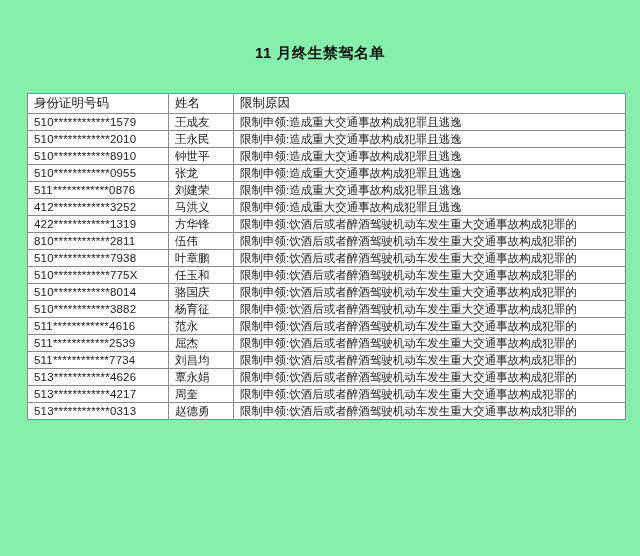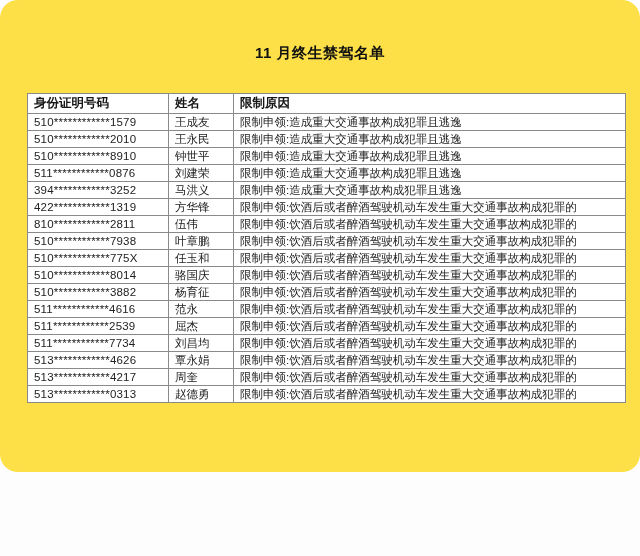--- a/index.html
+++ b/index.html
@@ -8,24 +8,23 @@
     width: 640px;
     height: 556px;
     background: #fdfdfd;
     font-family: "Liberation Sans", "DejaVu Sans", sans-serif;
     color: #1d1d1d;
     -webkit-font-smoothing: antialiased;
   }
   .page {
     position: relative;
     width: 640px;
-    height: 472px;
+    height: 556px;
     overflow: hidden;
-    background: #fde047;
-    border-radius: 18px;
+    background: #86efac;
   }
   .doc-title {
     position: absolute;
     top: 44px;
     left: 0;
     width: 100%;
     text-align: center;
     font-size: 15px;
     font-weight: 700;
     letter-spacing: 0.5px;
@@ -45,21 +44,21 @@
     border: 1px solid #8a8a8a;
     padding: 0 6px;
     overflow: hidden;
     white-space: nowrap;
     text-align: left;
     vertical-align: middle;
   }
   table.ban-table th {
     height: 19px;
     font-size: 12.5px;
-    font-weight: 700;
+    font-weight: 400;
     line-height: 19px;
     color: #161616;
     margin-top: 45px;
   }
   table.ban-table td {
     height: 16px;
     font-size: 11.5px;
     line-height: 16px;
     font-weight: 400;
     color: #222;
@@ -96,26 +95,31 @@
       <td class="cell-id">510************2010</td>
       <td class="cell-name">王永民</td>
       <td class="cell-reason">限制申领:造成重大交通事故构成犯罪且逃逸</td>
     </tr>
         <tr>
       <td class="cell-id">510************8910</td>
       <td class="cell-name">钟世平</td>
       <td class="cell-reason">限制申领:造成重大交通事故构成犯罪且逃逸</td>
     </tr>
         <tr>
+      <td class="cell-id">510************0955</td>
+      <td class="cell-name">张龙</td>
+      <td class="cell-reason">限制申领:造成重大交通事故构成犯罪且逃逸</td>
+    </tr>
+        <tr>
       <td class="cell-id">511************0876</td>
       <td class="cell-name">刘建荣</td>
       <td class="cell-reason">限制申领:造成重大交通事故构成犯罪且逃逸</td>
     </tr>
         <tr>
-      <td class="cell-id">394************3252</td>
+      <td class="cell-id">412************3252</td>
       <td class="cell-name">马洪义</td>
       <td class="cell-reason">限制申领:造成重大交通事故构成犯罪且逃逸</td>
     </tr>
         <tr>
       <td class="cell-id">422************1319</td>
       <td class="cell-name">方华锋</td>
       <td class="cell-reason">限制申领:饮酒后或者醉酒驾驶机动车发生重大交通事故构成犯罪的</td>
     </tr>
         <tr>
       <td class="cell-id">810************2811</td>

